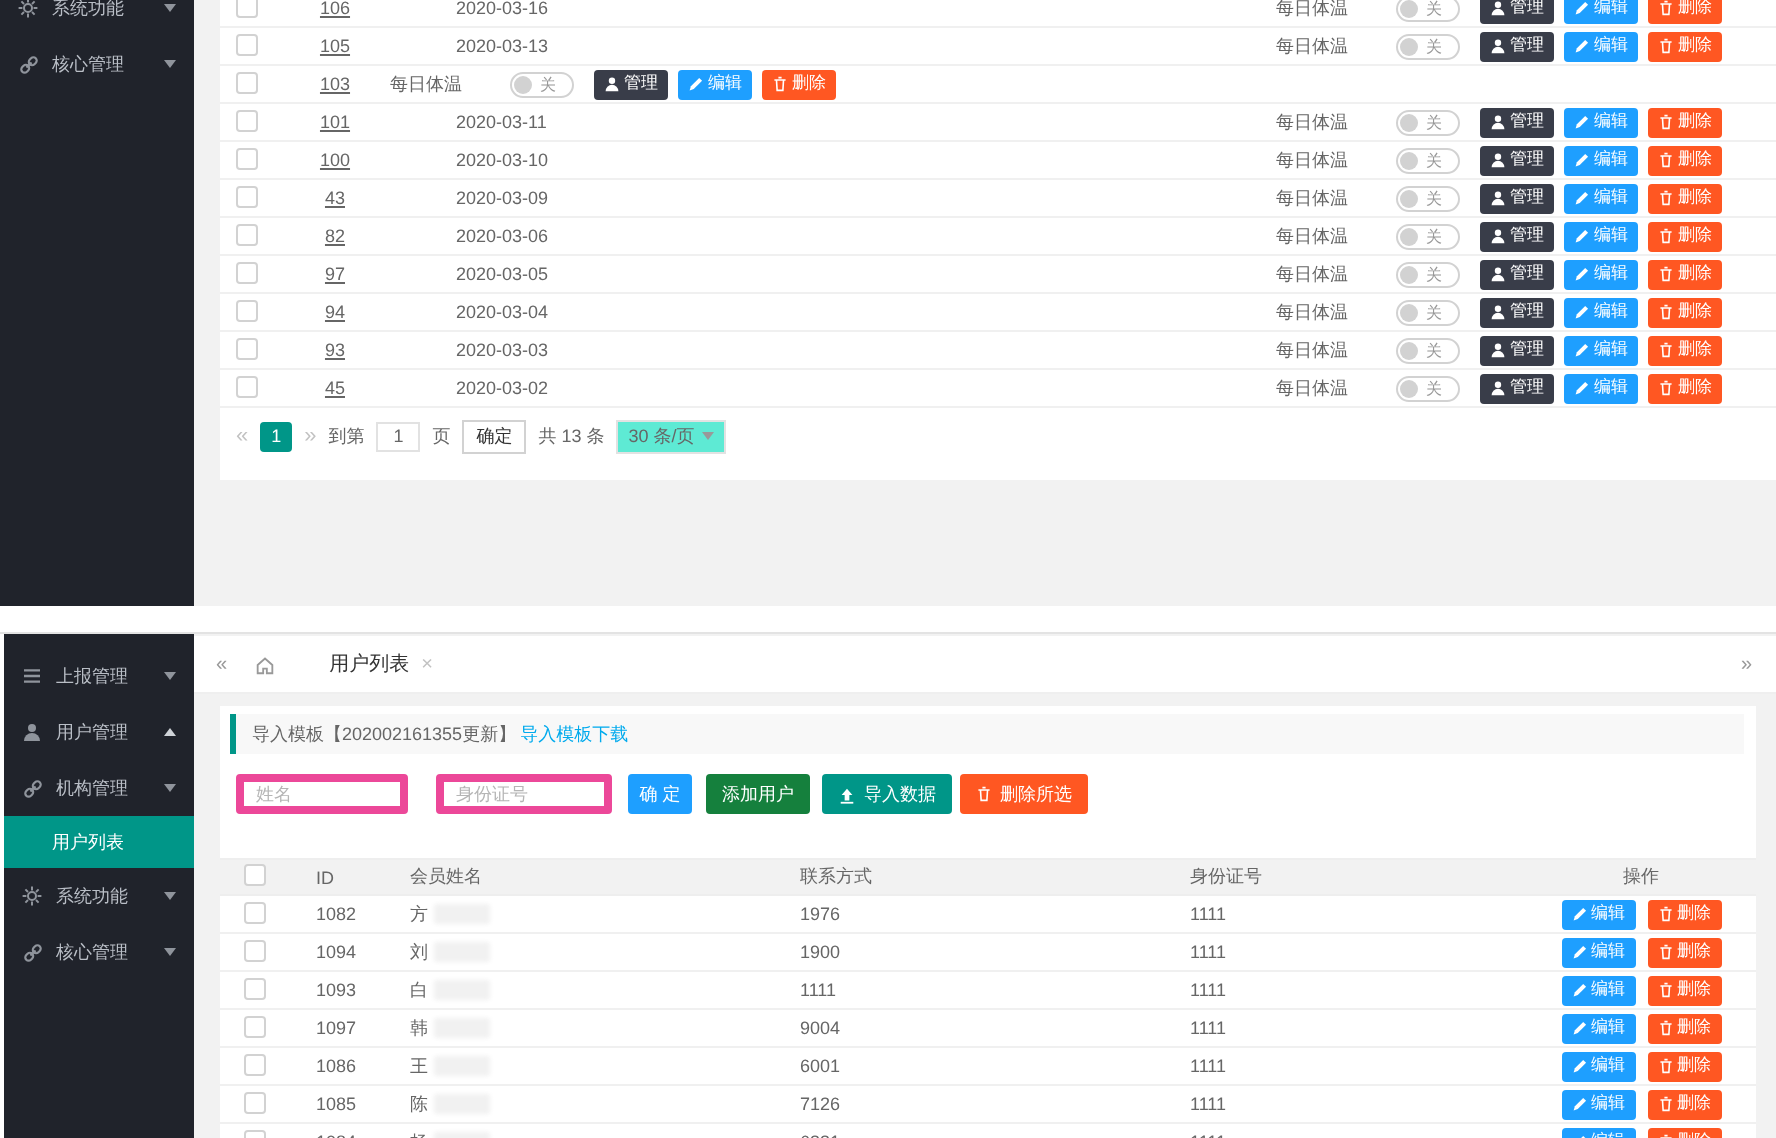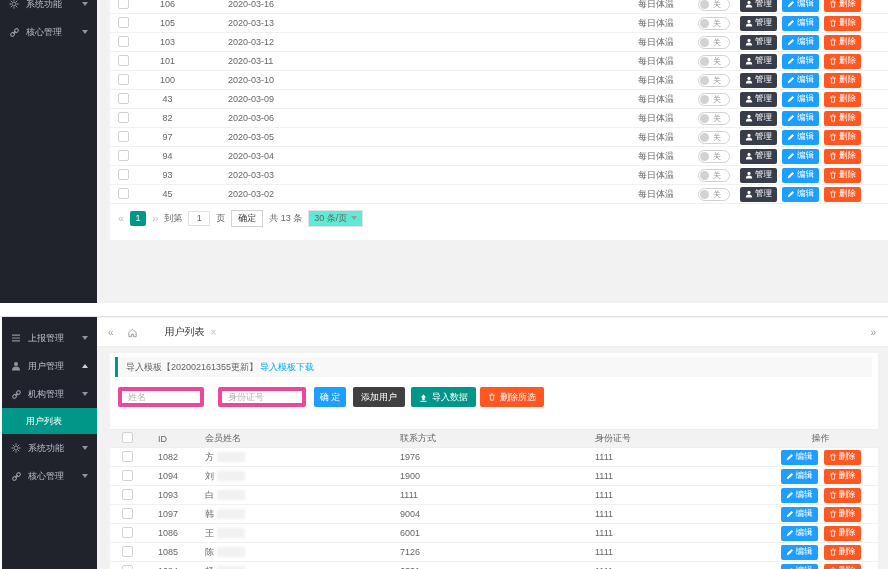--- a/index.html
+++ b/index.html
@@ -21,21 +21,21 @@
   .side-active { height:26px; background:#009688; color:#fff; font-size:9px;
                  display:flex; align-items:center; padding-left:24px; cursor:pointer; }
   .gutter-a { position:absolute; left:97px; top:0; width:13px; height:240px; background:#f2f2f2; }
   .gray-a   { position:absolute; left:97px; top:240px; width:791px; height:63px; background:#f2f2f2; }
   .card-a { position:absolute; left:110px; top:0; width:778px; height:240px; background:#fff; overflow:hidden; }
   .rows-a { margin-top:-5px; }
   .trow { height:19px; display:flex; align-items:center; font-size:9px; color:#666;
           border-bottom:1px solid #f0f0f0; }
   .r-check { width:30px; padding-left:8px; }
   .cb { width:11px; height:11px; border:1px solid #d2d2d2; border-radius:2px; background:#fff; display:inline-block; }
-  .r-id { width:55px; text-align:center; color:#666; }
+  .r-id { width:55px; text-align:center; color:#666;text-decoration:underline; }
   .r-date { flex:1; padding-left:33px; }
   .r-status { width:60px; color:#666; }
   .r-switch { width:42px; }
   .switch { width:32px; height:13px; border:1px solid #d2d2d2; border-radius:10px;
             display:inline-flex; align-items:center; background:#fff; cursor:pointer; }
   .switch i { width:9px; height:9px; border-radius:50%; background:#d2d2d2; margin-left:1px; display:inline-block; }
   .switch em { font-style:normal; font-size:8px; color:#999; margin-left:4px; }
   .r-actions { width:148px; display:flex; gap:5px; }
   .btn { border:none; height:15px; padding:0 5px; border-radius:2px; color:#fff;
          font-size:8.5px; display:inline-flex; align-items:center; gap:2px; cursor:pointer;
@@ -77,21 +77,21 @@
   .quote a { color:#01AAED; text-decoration:none; cursor:pointer; }
   .toolbar { margin-top:10px; padding-left:8px; display:flex; align-items:center; }
   .inp { width:86px; height:20px; border:4px solid #ec4899; border-radius:2px; padding:0 6px;
          font-size:9px; color:#666; font-family:inherit; }
   .inp::placeholder { color:#b5b5b5; }
   .inp-2 { width:88px; margin-left:14px; }
   .tbtn { border:none; height:20px; border-radius:2px; color:#fff; font-size:9px; padding:0 8px;
           display:inline-flex; align-items:center; gap:4px; cursor:pointer; font-family:inherit; }
   .tbtn .icn { display:inline-flex; }
   .t-confirm { background:#1E9FFF; margin-left:8px; width:32px; justify-content:center; padding:0; }
-  .t-add { background:#404040; margin-left:7px; }
+  .t-add { background:#15803d; margin-left:7px; }
   .t-import { background:#009688; margin-left:6px; }
   .t-delsel { background:#FF5722; margin-left:4px; }
   .btable { margin-top:22px; }
   .bhead { height:19px; display:flex; align-items:center; background:#f2f2f2;
            border-top:1px solid #eee; border-bottom:1px solid #eee; font-size:9px; color:#666; }
   .brow { height:19px; display:flex; align-items:center; font-size:9px; color:#666;
           border-bottom:1px solid #f0f0f0; }
   .c-check { width:38px; padding-left:12px; }
   .c-id { width:45px; padding-left:10px; }
   .c-name { width:195px; padding-left:12px; }
@@ -208,21 +208,20 @@
                   <path d="M1.5 2.5h7M4 1h2M2.8 2.5l.4 6.5h3.6l.4-6.5" fill="none" stroke="currentColor" stroke-width="1"></path>
                 </svg>
               </span>
               <span>删除</span>
             </button>
           </div>
         </div>
         <div class="trow">
           <div class="r-check"><span class="cb"></span></div>
           <div class="r-id">103</div>
-          <div class="r-date">2020-03-12</div>
           <div class="r-status">每日体温</div>
           <div class="r-switch"><span class="switch">
               <i></i>
               <em>关</em>
             </span></div>
           <div class="r-actions">
             <button class="btn btn-dark">
               <span class="icn">
                 <svg width="8" height="8" viewBox="0 0 10 10">
                   <circle cx="5" cy="3" r="2" fill="currentColor"></circle>

